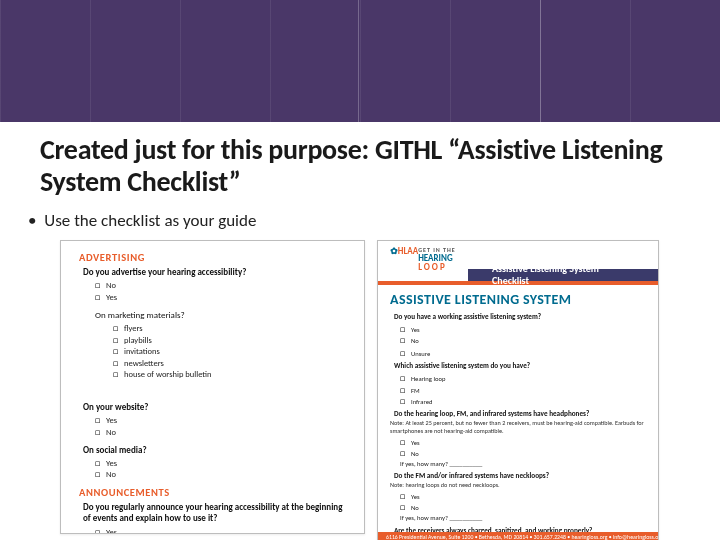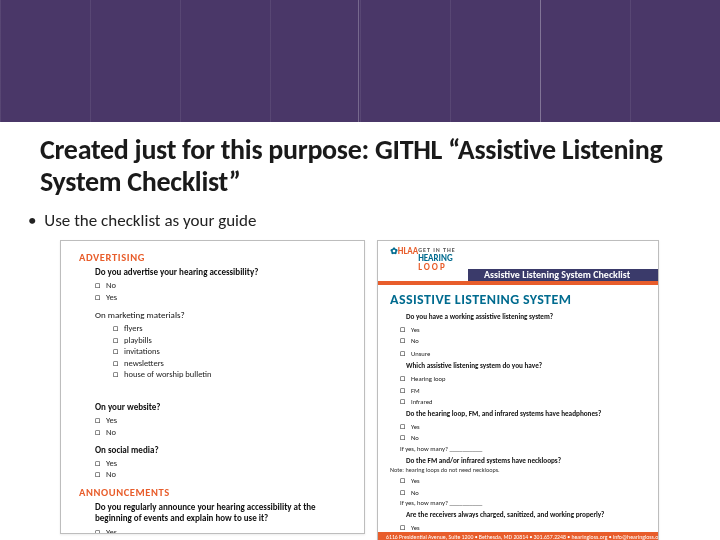--- a/index.html
+++ b/index.html
@@ -58,21 +58,21 @@
   }
   .inset-left { width: 305px; height: 294px; padding: 10px 14px 8px 18px; }
   .inset-right { width: 282px; height: 304px; position: relative; }
   .sec-h {
     color: #e85d2b;
     font-weight: 700;
     letter-spacing: 0.6px;
     font-size: 10.5px;
     margin-bottom: 2px;
   }
-  .q { font-weight: 700; margin: 2px 0 2px 16px; font-size: 9px; color:#111; }
+  .q { font-weight: 700; margin: 2px 0 2px 4px; font-size: 9px; color:#111; }
   .opts { margin-left: 16px; margin-bottom: 6px; }
   .opts2 { margin-left: 34px; margin-bottom: 21px; }
   .cb { display: block; }
   .cb::before {
     content: "□";
     display: inline-block;
     width: 11px;
     font-size: 9px;
   }
   
@@ -91,21 +91,21 @@
   }
   .githl { font-size: 6px; line-height:1; margin-top:2px; }
   .githl .g1 { color:#555; letter-spacing:1px; font-weight:600;}
   .githl .g2 { color:#006b8f; font-weight:800; font-size:9px; display:block; }
   .githl .g3 { color:#e85d2b; font-weight:800; font-size:9px; display:block; letter-spacing:2px;}
   .r-head-right {
     flex:1;
     background:#3a3a6a;
     color:#fff;
     display:flex; align-items:center;
-    padding:0 16px;
+    padding:0 24px;
     font-weight:700;
     font-size:10px;
     margin-top:28px;
   }
   .als-h {
     color:#006b8f;
     font-weight:800;
     font-size:14px;
     letter-spacing:0.4px;
     margin:6px 12px 2px 12px;
@@ -191,20 +191,21 @@
         </div>
 
       <div class="q">Which assistive listening system do you have?</div>
       <div class="opts" id="r-q2">
           <span class="cb tiny">Hearing loop</span>
           <span class="cb tiny">FM</span>
           <span class="cb tiny">Infrared</span>
         </div>
 
       <div class="q">Do the hearing loop, FM, and infrared systems have headphones?</div>
+      <div class="note">Note: At least 25 percent, but no fewer than 2 receivers, must be hearing-aid compatible. Earbuds for smartphones are not hearing-aid compatible.</div>
       <div class="opts" id="r-yn2">
           <span class="cb tiny">Yes</span>
           <span class="cb tiny">No</span>
         </div>
       <div class="opts tiny"><span>If yes, how many?</span> __________</div>
 
       <div class="q">Do the FM and/or infrared systems have neckloops?</div>
       <div class="note">Note: hearing loops do not need neckloops.</div>
       <div class="opts" id="r-yn3">
           <span class="cb tiny">Yes</span>

